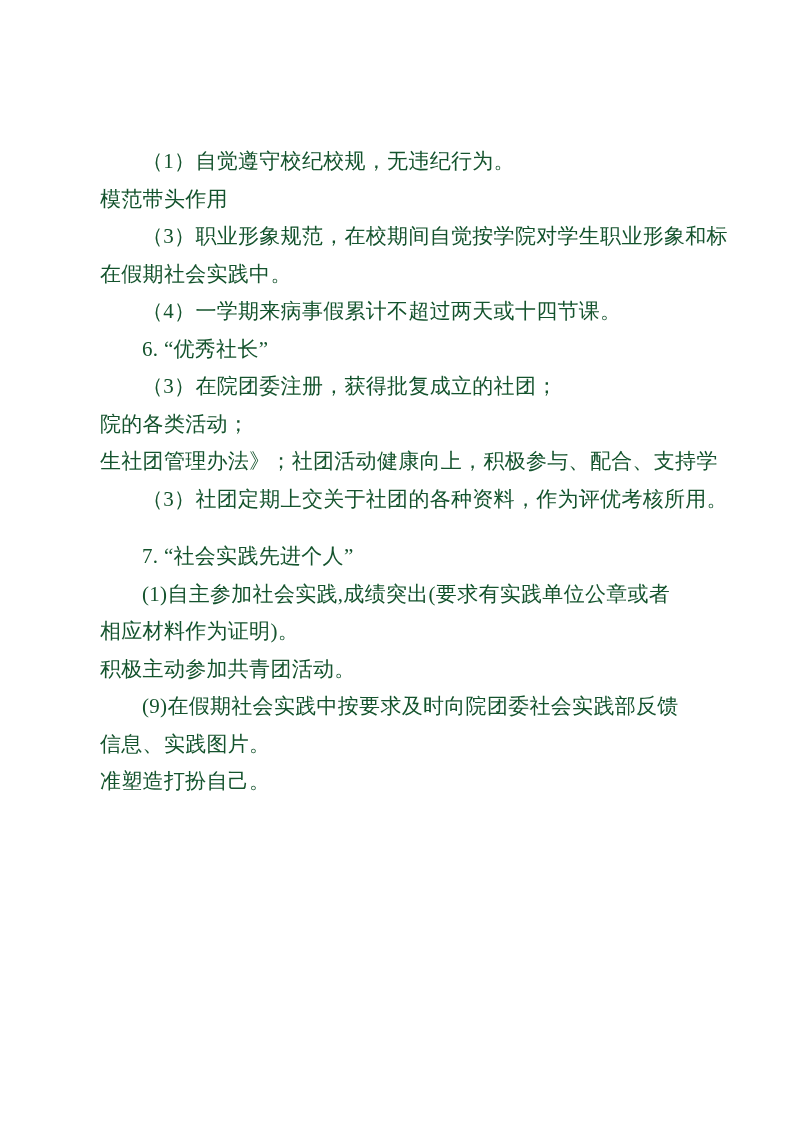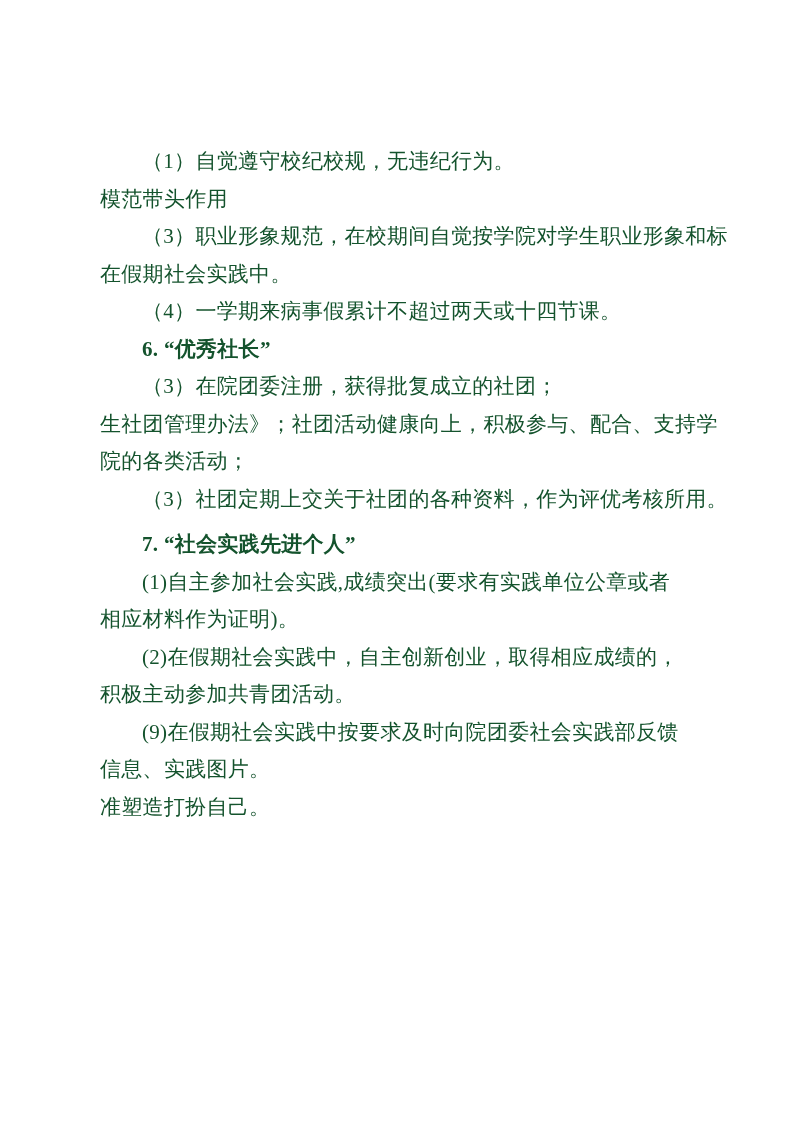--- a/index.html
+++ b/index.html
@@ -26,24 +26,24 @@
   }
   .ln {
     height: 37.5px;
     line-height: 37.5px;
     white-space: nowrap;
   }
   .indent {
     text-indent: 42px;
   }
   .heading {
-    font-weight: 700;
+    font-weight: 400;
   }
   .gap-before {
-    margin-top: 8px;
+    margin-top: 20px;
   }
 </style>
 </head>
 <body>
 
 <div class="page">
   <div class="content">
 
     <div>
       <div>
@@ -60,36 +60,35 @@
         <div class="ln indent">（4）一学期来病事假累计不超过两天或十四节课。</div>
       </div>
     </div>
 
     <div>
       <div class="ln indent heading">6. “优秀社长”</div>
       <div>
         <div class="ln indent">（3）在院团委注册，获得批复成立的社团；</div>
       </div>
       <div>
+        <div class="ln">院的各类活动；</div>
         <div class="ln">生社团管理办法》；社团活动健康向上，积极参与、配合、支持学</div>
-        <div class="ln">院的各类活动；</div>
       </div>
       <div>
         <div class="ln indent">（3）社团定期上交关于社团的各种资料，作为评优考核所用。</div>
       </div>
     </div>
 
     <div>
       <div class="ln indent heading gap-before">7. “社会实践先进个人”</div>
       <div>
         <div class="ln indent">(1)自主参加社会实践,成绩突出(要求有实践单位公章或者</div>
         <div class="ln">相应材料作为证明)。</div>
       </div>
       <div>
-        <div class="ln indent">(2)在假期社会实践中，自主创新创业，取得相应成绩的，</div>
         <div class="ln">积极主动参加共青团活动。</div>
       </div>
       <div>
         <div class="ln indent">(9)在假期社会实践中按要求及时向院团委社会实践部反馈</div>
         <div class="ln">信息、实践图片。</div>
       </div>
       <div>
         <div class="ln">准塑造打扮自己。</div>
       </div>
     </div>

